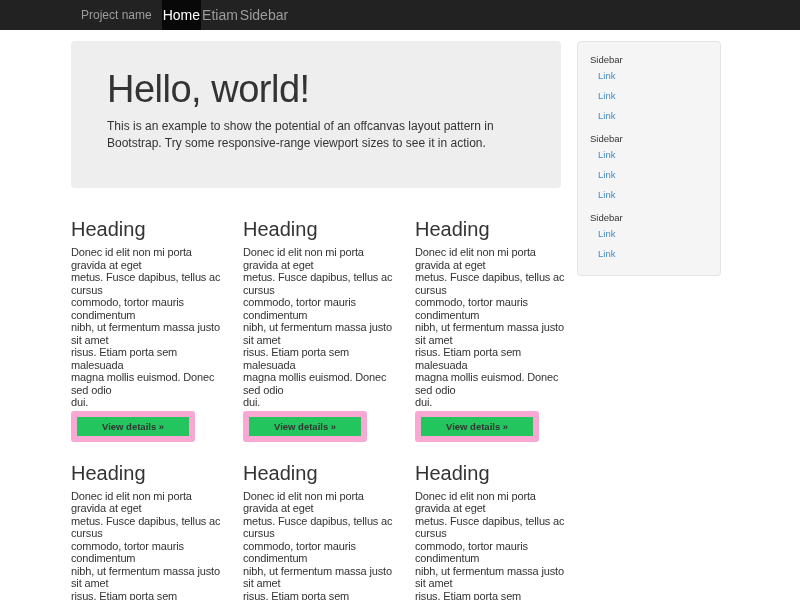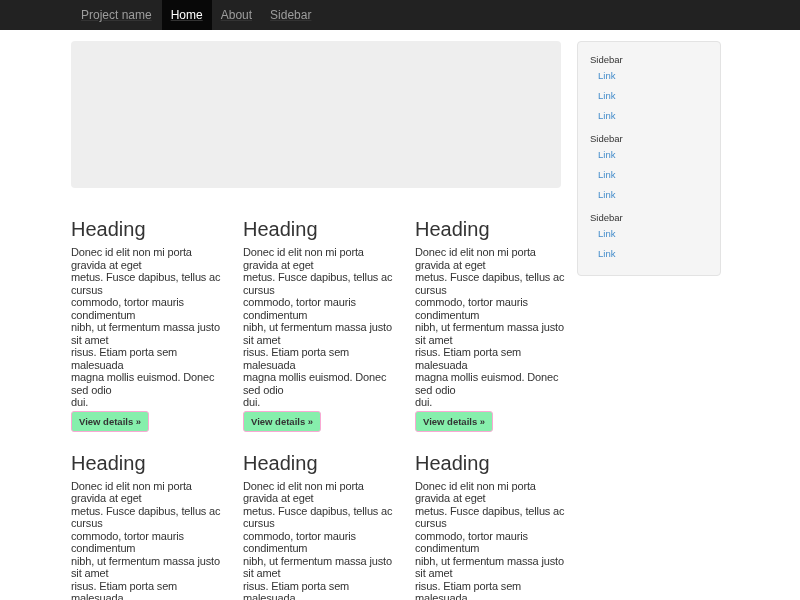--- a/index.html
+++ b/index.html
@@ -6,29 +6,29 @@
   html, body { margin: 0; padding: 0; }
   body {
     width: 800px; height: 600px;
     background: #fff;
     color: #333;
     font-family: "Liberation Sans", sans-serif;
     overflow: hidden;
   }
   
   .navbar { height: 30px; background: #222; }
-  .navbar-inner { width: 658px; margin: 0 auto; display: flex; align-items: stretch; text-decoration: underline; }
+  .navbar-inner { width: 658px; margin: 0 auto; display: flex; align-items: stretch; }
   .brand {
     display: block; padding: 0 10px; line-height: 30px;
     font-size: 12px; color: #9d9d9d; text-decoration: none; white-space: nowrap;
   }
   .nav { display: flex; margin: 0; padding: 0; list-style: none; }
   .nav-item {
-    display: block; line-height: 30px; padding: 0 9px;
-    font-size: 12px; color: #9d9d9d; text-decoration: none; cursor: pointer;
+    display: block; line-height: 30px; padding: 0 1px;
+    font-size: 14px; color: #9d9d9d; text-decoration: none; cursor: pointer;
   }
   .nav-item.active { background: #080808; color: #fff; }
   
   .container { width: 658px; margin: 0 auto; display: flex; align-items: flex-start; }
   .main-col { width: 500px; }
   
   .jumbotron {
     margin: 11px 0 10px; width: 490px; height: 147px;
     background: #eee; border-radius: 4px;
     padding: 27px 36px 0;
@@ -43,23 +43,23 @@
   }
   
   .cards-row { display: flex; column-gap: 16px; }
   .card-col { width: 163px; }
   .card-col h2 { margin: 20px 0 0; font-size: 20px; line-height: 22px; font-weight: 500; }
   .card-body {
     margin: 6px 0 0; font-size: 11px; line-height: 12.5px;
     letter-spacing: -0.15px; white-space: pre-line;
   }
   .btn-default {
-    display: inline-block; margin-top: 2px; padding: 4px 7px;
+    display: inline-block; margin-top: 2px; padding: 4px 25px;
     font-size: 9.5px; font-weight: bold; color: #333;
-    background: #86efac; border: 1px solid #f9a8d4; border-radius: 3px;
+    background: #22c55e; border: 6px solid #f9a8d4; border-radius: 3px;
     text-decoration: none; cursor: pointer; font-family: inherit;
   }
   
   .sidebar {
     width: 144px; margin-left: 6px; margin-top: 11px;
     background: #f5f5f5; border: 1px solid #e3e3e3; border-radius: 4px;
     padding: 12px;
   }
   .sb-title { font-size: 9.5px; color: #333; margin: 8px 0 0; }
   .sb-title.first { margin-top: 0; }
@@ -72,31 +72,34 @@
   .footer p { margin: 8px 0 0; font-size: 9px; color: #333; }
 </style>
 </head>
 <body>
 
 <nav class="navbar">
   <div class="navbar-inner">
     <a class="brand">Project name</a>
     <div class="nav">
       <a class="nav-item active">Home</a>
-      <a class="nav-item">About</a>
+      <a class="nav-item">Etiam</a>
       <a class="nav-item">Sidebar</a>
     </div>
   </div>
 </nav>
 
 <div class="container">
 
   <div class="main-col">
 
     <div class="jumbotron">
+      <h1>Hello, world!</h1>
+      <p>This is an example to show the potential of an offcanvas layout pattern in
+Bootstrap. Try some responsive-range viewport sizes to see it in action.</p>
     </div>
 
     <div class="cards-row">
       <div class="card-col">
         <h2>Heading</h2>
         <p class="card-body">Donec id elit non mi porta gravida at eget
 metus. Fusce dapibus, tellus ac cursus
 commodo, tortor mauris condimentum
 nibh, ut fermentum massa justo sit amet
 risus. Etiam porta sem malesuada

